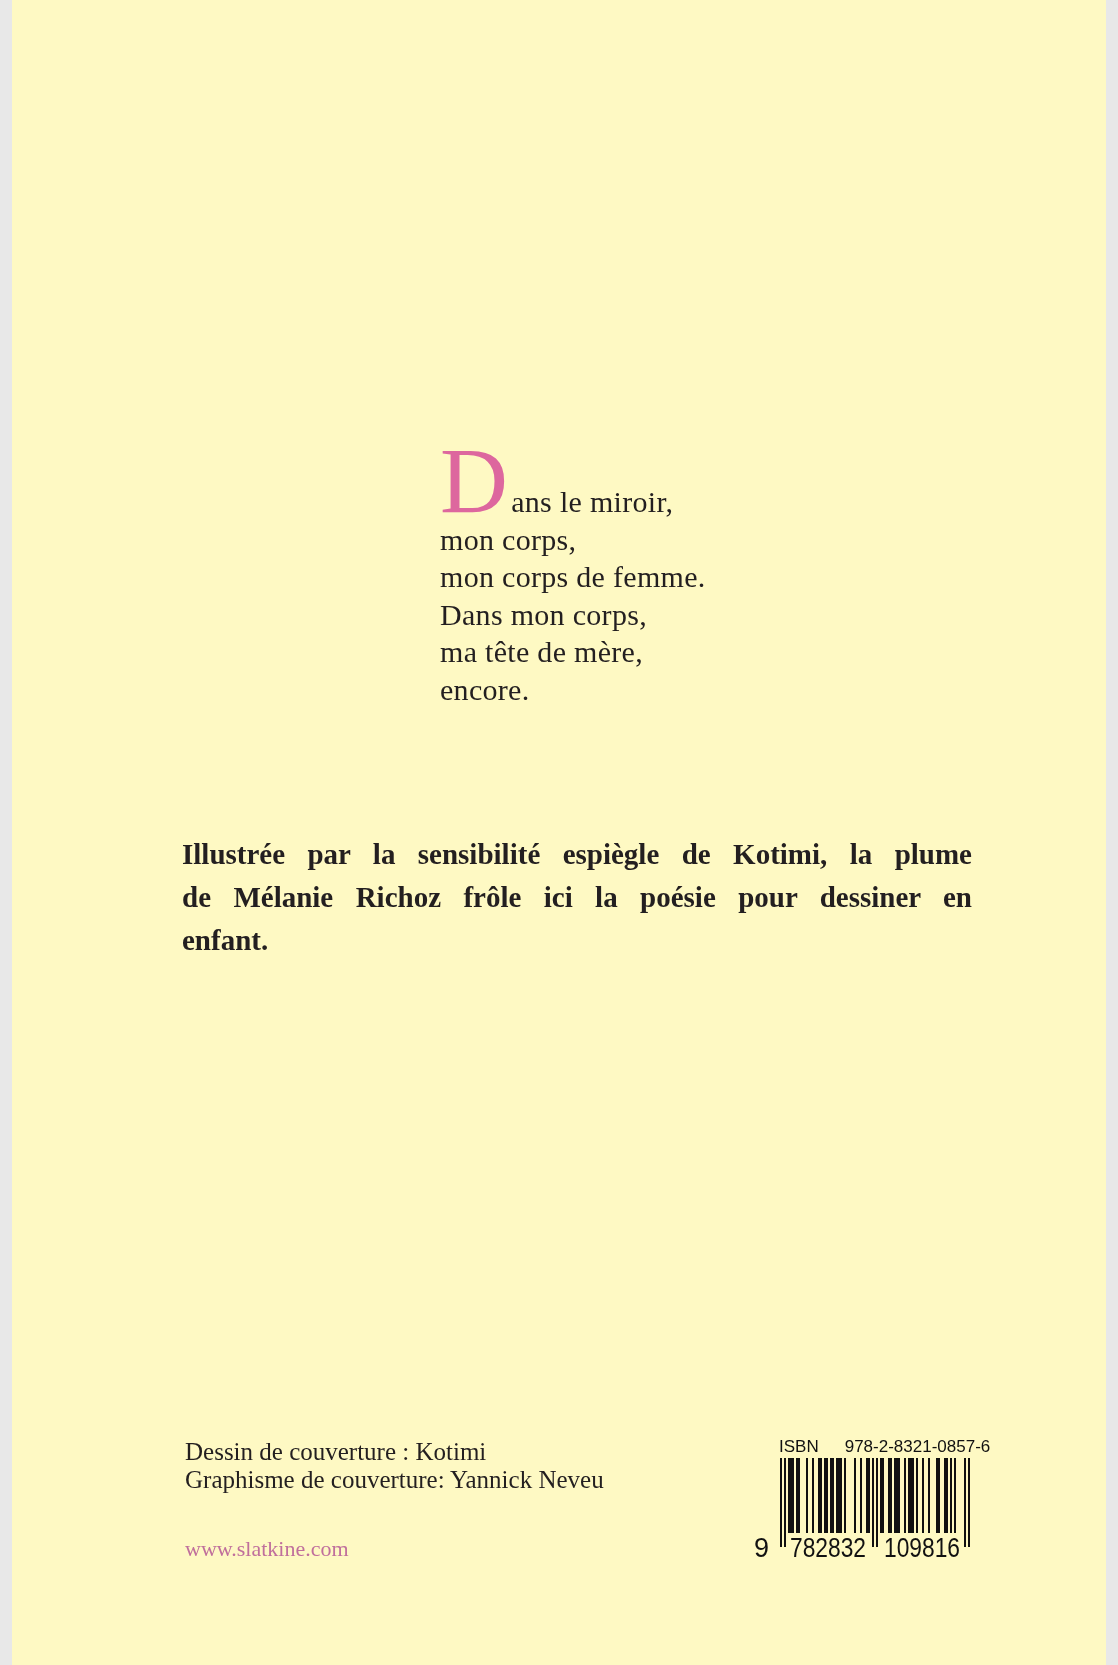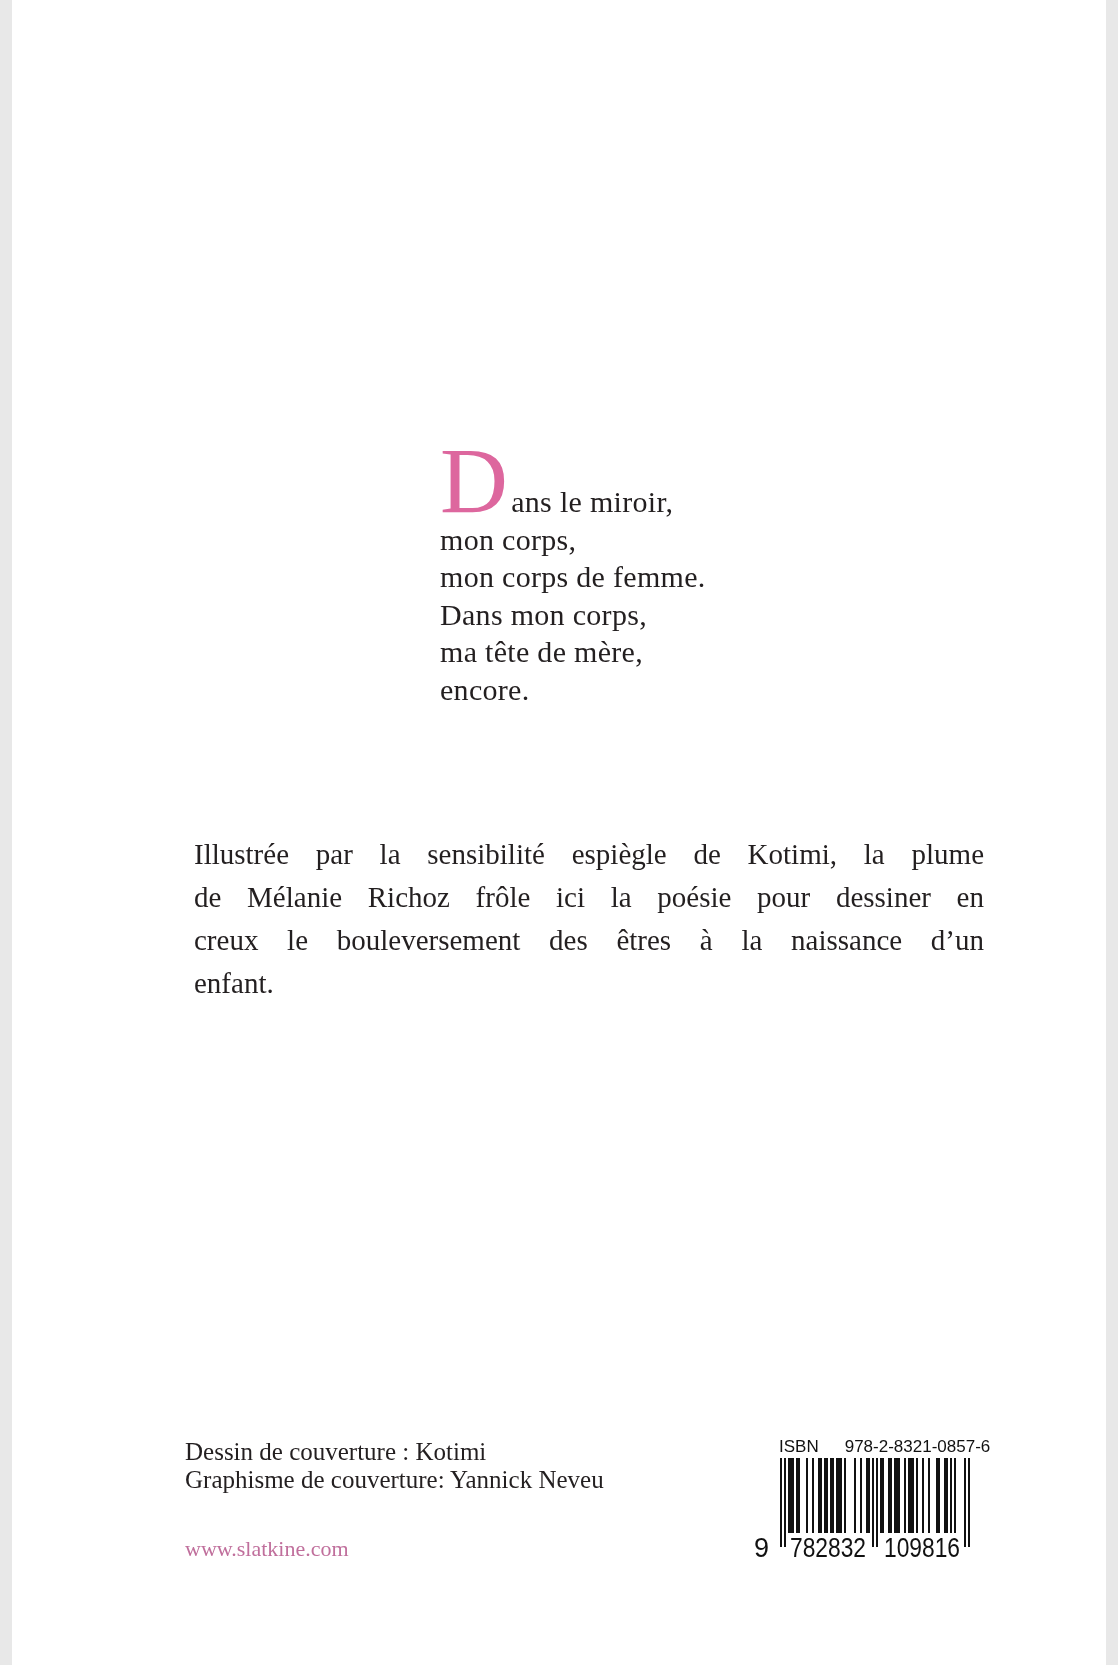--- a/index.html
+++ b/index.html
@@ -1,39 +1,39 @@
 <!DOCTYPE html>
 <html><head>
 <meta charset="utf-8">
 <style>
   html,body{margin:0;padding:0;background:#e8e8e8;}
   .page{
     position:relative;
     width:1094px;height:1665px;
     margin:0 auto;
-    background:#ffffff;
+    background:#fef9c3;
     font-family:"Liberation Serif", serif;
     color:#231f20;
     overflow:hidden;
   }
   
   .poem{
     position:absolute;left:428px;top:462px;
     font-size:30px;line-height:37.5px;
     letter-spacing:0.3px;
   }
   .dropcap{
     font-size:94px;line-height:37.5px;
     color:#dd679e;
     margin-right:3px;
   }
   
   .blurb{
-    position:absolute;left:182px;top:833px;width:790px;
-    font-size:29px;line-height:43px;
+    position:absolute;left:170px;top:833px;width:790px;
+    font-size:29px;line-height:43px;font-weight:bold;
   }
   .blurb-line{text-align:justify;text-align-last:justify;}
   .blurb-line.last{text-align-last:left;}
   
   .credits{
     position:absolute;left:173px;top:1438px;
     font-size:25px;line-height:28px;
   }
   
   .website{
@@ -73,21 +73,20 @@
     <div class="poem-line">mon corps,</div>
     <div class="poem-line">mon corps de femme.</div>
     <div class="poem-line">Dans mon corps,</div>
     <div class="poem-line">ma tête de mère,</div>
     <div class="poem-line">encore.</div>
   </section>
 
   <section class="blurb">
     <div class="blurb-line">Illustrée par la sensibilité espiègle de Kotimi, la plume</div>
     <div class="blurb-line">de Mélanie Richoz frôle ici la poésie pour dessiner en</div>
-    <div class="blurb-line">creux le bouleversement des êtres à la naissance d’un</div>
     <div class="blurb-line last">enfant.</div>
   </section>
 
   <div class="credits">
     <div>Dessin de couverture : Kotimi</div>
     <div>Graphisme de couverture: Yannick Neveu</div>
   </div>
 
   <a class="website">www.slatkine.com</a>
 

